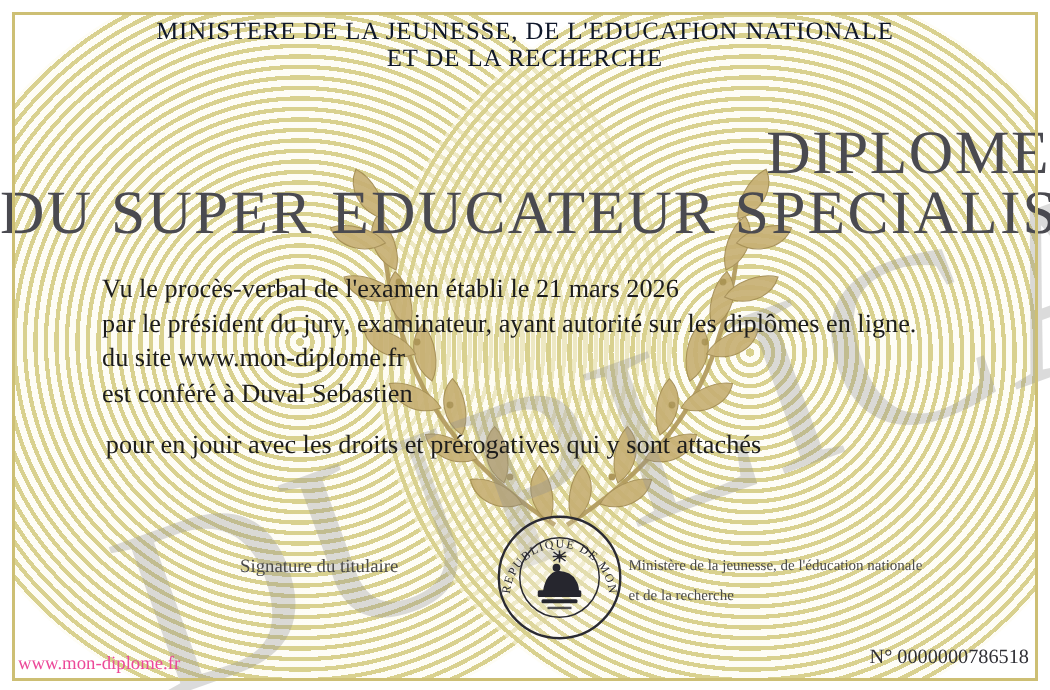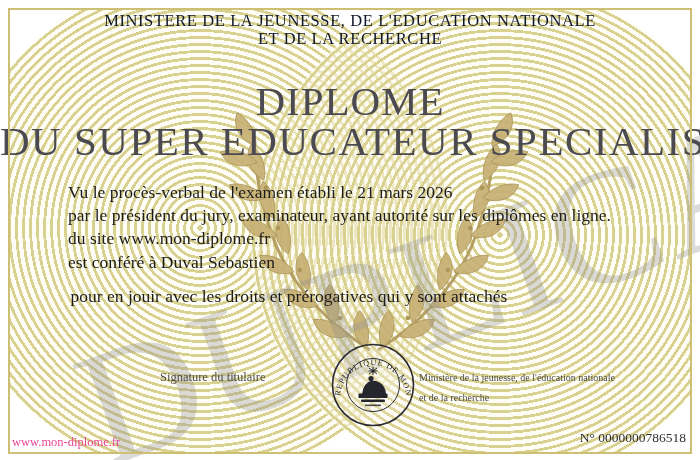--- a/index.html
+++ b/index.html
@@ -17,21 +17,21 @@
   }
   .rosette.left{left:-60px;top:-32px;}
   .rosette.right{left:240px;top:-25px;}
   .layer{position:absolute;left:0;top:0;width:700px;height:460px;}
   .wm-text{font-size:165px;letter-spacing:2px;fill:rgba(145,145,145,0.33);font-family:"Liberation Serif","DejaVu Serif",serif;}
   .header{
     position:absolute;left:0;top:12px;width:100%;text-align:center;z-index:4;
     font-size:16.5px;letter-spacing:0.6px;line-height:18px;color:#0f172a;
   }
   .title1{
-    position:absolute;left:0;top:77px;width:100%;text-align:center;z-index:4;
+    position:absolute;left:0;top:77px;width:100%;text-align:right;z-index:4;
     font-size:41px;letter-spacing:1px;color:#4a4a50;white-space:nowrap;
   }
   .title2{
     position:absolute;left:0;top:117px;width:100%;text-align:center;z-index:4;
     font-size:41px;letter-spacing:1.5px;color:#4a4a50;white-space:nowrap;
   }
   .body-block{
     position:absolute;left:68px;top:181px;width:442px;z-index:4;
     font-size:17.5px;line-height:23.2px;color:#1c1c1c;
   }

